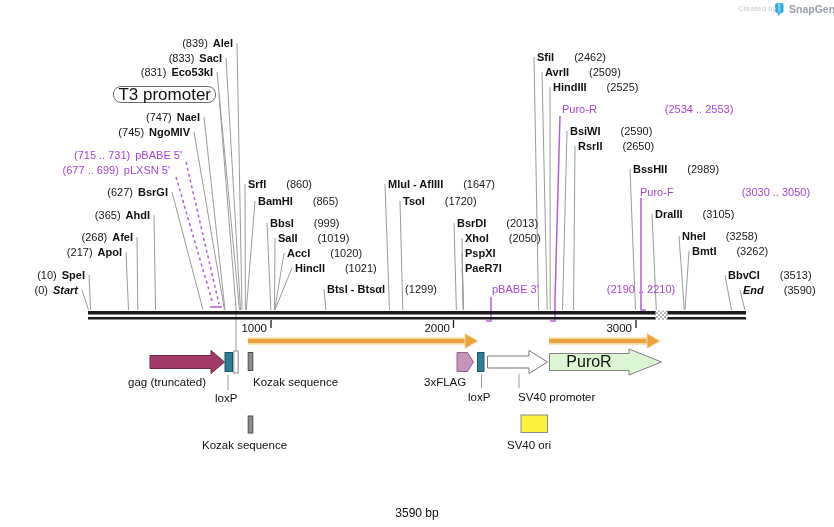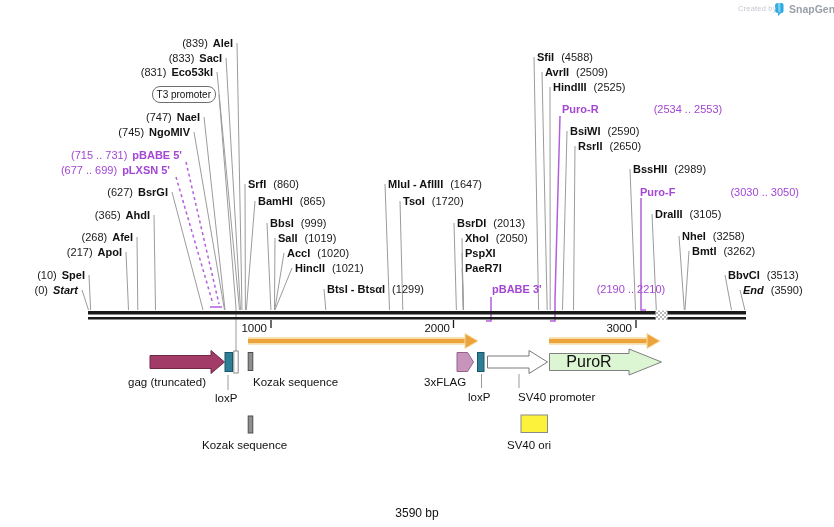--- a/index.html
+++ b/index.html
@@ -4,28 +4,28 @@
 <style>
   html,body{margin:0;padding:0;background:#fff;}
   #canvas{
     position:relative;width:834px;height:527px;background:#fff;overflow:hidden;
     font-family:"Liberation Sans","DejaVu Sans",sans-serif;color:#111;
   }
   svg.layer{position:absolute;left:0;top:0;}
   .site{position:absolute;display:flex;gap:5px;font-size:11px;line-height:13px;white-space:nowrap;}
   .site .name{font-weight:bold;}
   .site .pos{font-weight:normal;color:#1a1a1a;}
-  .site.mid{gap:7px;}
+  .site.mid{gap:20px;}
   .site.purple{color:#A346D4;}
   .site.purple .pos{color:#A346D4;padding-left:48px;}
-  .site.purple .name{font-weight:bold;}
+  .site.purple .name{font-weight:normal;}
   .site.italic .name{font-style:italic;}
   .t3box{
     position:absolute;border:1px solid #6e6e6e;border-radius:8px;background:#fff;
-    font-size:10px;line-height:13px;padding:1px 4px;white-space:nowrap;
+    font-size:17px;line-height:13px;padding:1px 4px;white-space:nowrap;
   }
   .flabel{position:absolute;font-size:11.5px;line-height:13px;white-space:nowrap;color:#111;}
   .tick-label{position:absolute;font-size:11.5px;line-height:13px;white-space:nowrap;color:#111;}
   .arrow-text{position:absolute;font-size:16px;line-height:13px;text-align:center;color:#111;}
   .title-line{position:absolute;left:0;width:834px;text-align:center;font-size:16px;font-weight:bold;color:#000;}
   .subtitle-line{position:absolute;left:0;width:834px;text-align:center;font-size:12px;color:#111;}
   .wm-created{position:absolute;font-size:7.5px;color:#c3c8ce;letter-spacing:.2px;}
   .wm-brand{position:absolute;font-size:10.5px;font-weight:600;color:#99a0a9;}
 </style>
 </head>
@@ -244,21 +244,21 @@
       <span class="name">PaeR7I</span>
       <span class="pos"></span>
     </div>
   <div class="site mid purple" style="left:492px;top:283px">
       <span class="name">pBABE 3'</span>
       <span class="pos">(2190 .. 2210)</span>
     </div>
 
   <div class="site mid" style="left:537px;top:51px">
       <span class="name">SfiI</span>
-      <span class="pos">(4588)</span>
+      <span class="pos">(2462)</span>
     </div>
   <div class="site mid" style="left:545px;top:66px">
       <span class="name">AvrII</span>
       <span class="pos">(2509)</span>
     </div>
   <div class="site mid" style="left:553px;top:81px">
       <span class="name">HindIII</span>
       <span class="pos">(2525)</span>
     </div>
   <div class="site mid purple" style="left:562px;top:103px">

